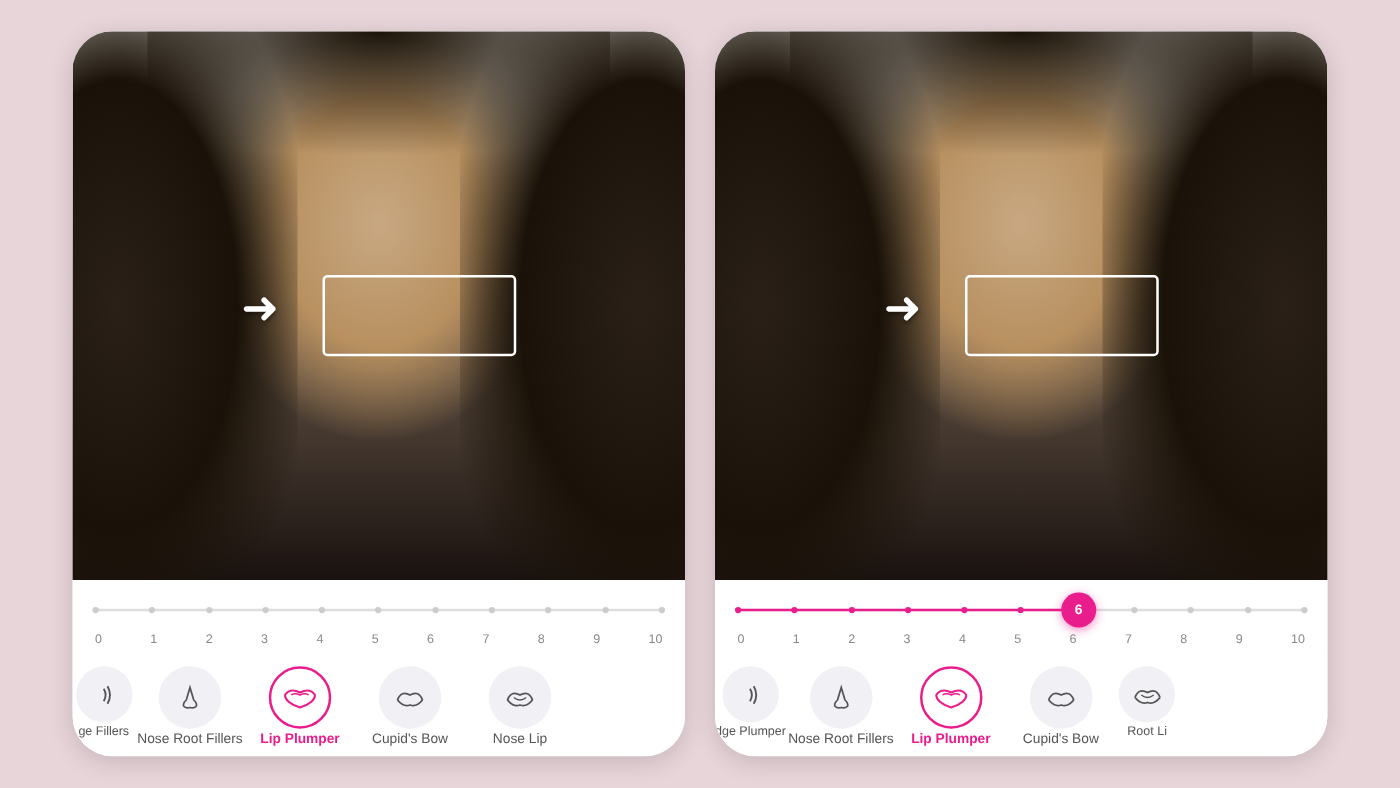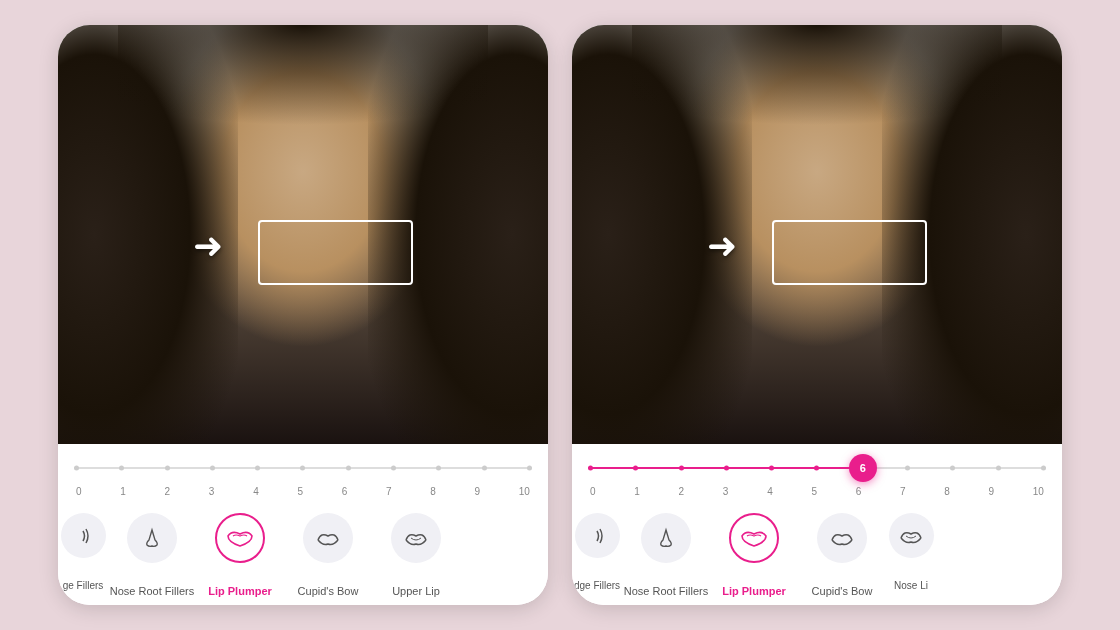--- a/index.html
+++ b/index.html
@@ -172,21 +172,21 @@
       background: white;
       overflow: hidden;
     }
 
     .icon-item {
       display: flex;
       flex-direction: column;
       align-items: center;
       min-width: 88px;
       flex-shrink: 0;
-      gap: 22px;
+      gap: 2px;
       cursor: pointer;
     }
 
     .icon-item.active .icon-label {
       color: #e91e8c;
       font-weight: 600;
       text-align: right;
     }
 
     .icon-circle {
@@ -318,21 +318,21 @@
     </div>
 
     <div class="icon-item">
       <div class="icon-circle">
         <svg width="28" height="20" viewBox="0 0 28 20" fill="none">
           <path d="M4 12 Q7 4 14 8 Q21 4 24 12" stroke="#555" stroke-width="1.5" fill="none"></path>
           <path d="M4 12 Q9 18 14 16 Q19 18 24 12" stroke="#555" stroke-width="1.5" fill="none"></path>
           <path d="M9 10 Q14 14 19 10" stroke="#555" stroke-width="1" fill="none"></path>
         </svg>
       </div>
-      <span class="icon-label">Upper Lip</span>
+      <span class="icon-label">Nose Lip</span>
     </div>
   </div>
 </div>
 
 <div class="phone-card">
   <div class="photo-area">
     <div class="face-bg"></div>
     <div class="hair-left"></div>
     <div class="hair-right"></div>
     <div class="hair-top"></div>
@@ -381,21 +381,21 @@
   </div>
 
   <div class="icons-row">
     <div class="icon-item partial">
       <div class="icon-circle">
         <svg width="22" height="22" viewBox="0 0 22 22" fill="none">
           <path d="M14 4 Q18 11 14 18" stroke="#555" stroke-width="1.5" fill="none"></path>
           <path d="M11 6 Q14 11 11 16" stroke="#555" stroke-width="1.5" fill="none"></path>
         </svg>
       </div>
-      <span class="icon-label">dge Fillers</span>
+      <span class="icon-label">dge Plumper</span>
     </div>
 
     <div class="icon-item">
       <div class="icon-circle">
         <svg width="26" height="26" viewBox="0 0 26 26" fill="none">
           <path d="M13 5 L10 15 Q7 18 8 20 Q10 22 13 21 Q16 22 18 20 Q19 18 16 15 Z" stroke="#555" stroke-width="1.4" fill="none"></path>
         </svg>
       </div>
       <span class="icon-label">Nose Root Fillers</span>
     </div>
@@ -421,16 +421,16 @@
     </div>
 
     <div class="icon-item partial">
       <div class="icon-circle">
         <svg width="28" height="20" viewBox="0 0 28 20" fill="none">
           <path d="M4 12 Q7 4 14 8 Q21 4 24 12" stroke="#555" stroke-width="1.5" fill="none"></path>
           <path d="M4 12 Q9 18 14 16 Q19 18 24 12" stroke="#555" stroke-width="1.5" fill="none"></path>
           <path d="M9 10 Q14 14 19 10" stroke="#555" stroke-width="1" fill="none"></path>
         </svg>
       </div>
-      <span class="icon-label">Nose Li</span>
+      <span class="icon-label">Root Li</span>
     </div>
   </div>
 </div>
 
 </body></html>

